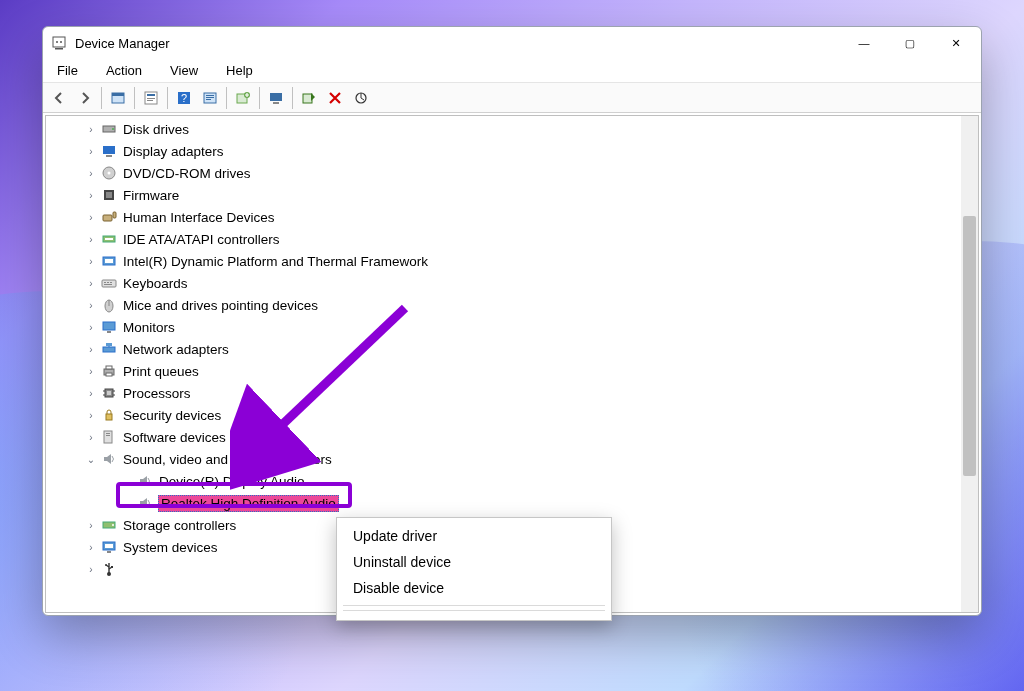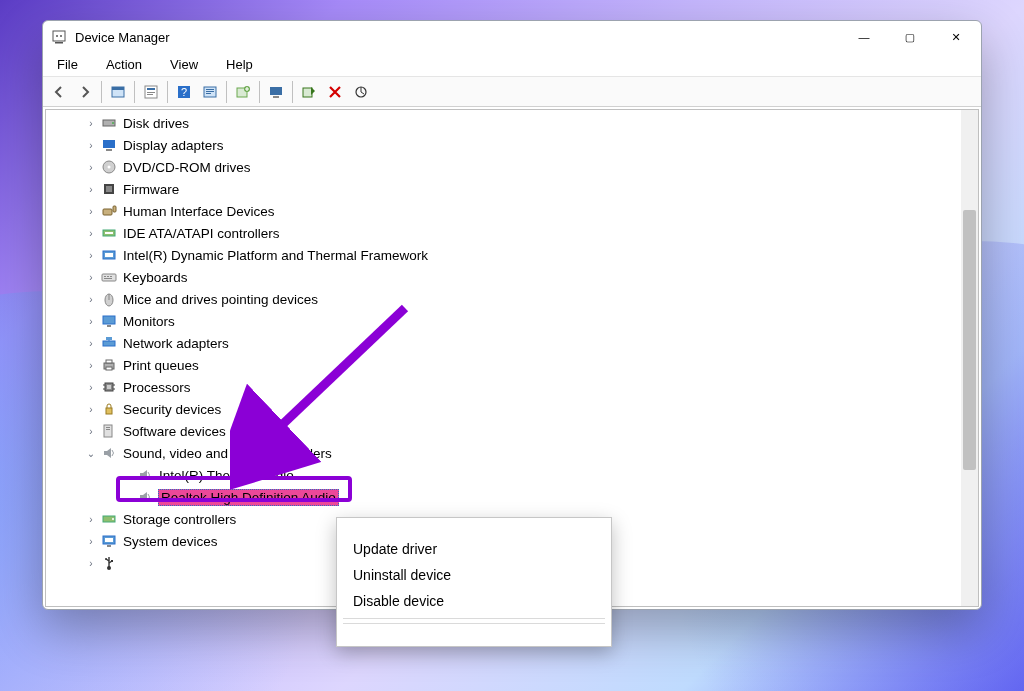--- a/index.html
+++ b/index.html
@@ -9,21 +9,21 @@
     position: relative; overflow: hidden;
   }
   
   body::before, body::after {
     content:""; position:absolute; border-radius:50%;
   }
   body::before { width:700px; height:700px; background:radial-gradient(circle at 30% 30%, rgba(96,165,250,.6), transparent 60%); left:-300px; bottom:-300px; }
   body::after  { width:800px; height:800px; background:radial-gradient(circle at 70% 30%, rgba(99,102,241,.5), transparent 60%); right:-350px; bottom:-350px; }
 
   .window {
-    position: absolute; left: 42px; top: 20px; width: 940px; height: 590px;
+    position: absolute; left: 42px; top: 26px; width: 940px; height: 590px;
     background: #fff; border: 1px solid #9ca3af; border-radius: 6px;
     box-shadow: 0 20px 50px rgba(0,0,0,.3);
     display: flex; flex-direction: column; z-index: 5;
   }
   .titlebar {
     height: 32px; display:flex; align-items:center; padding: 0 2px 0 8px;
     border-top-left-radius:6px; border-top-right-radius:6px;
     font-size: 13px; color:#000;
   }
   .titlebar .app-icon { width:16px; height:16px; margin-right:8px; display:inline-flex; align-items:center; justify-content:center; }
@@ -61,21 +61,21 @@
   }
   .label { padding:0 1px; }
 
   .highlight-box {
     position:absolute; border:4px solid #8b00d6; border-radius:4px; pointer-events:none; z-index:20;
   }
 
   .ctxmenu {
     position:absolute; left:336px; top:517px; width:276px;
     background:#fff; border:1px solid #c6c6c6; box-shadow:0 6px 18px rgba(0,0,0,.25);
-    z-index:30; font-size:14px; padding:18px 0;
+    z-index:30; font-size:14px; padding:5px 0;
   }
   .ctxmenu .mi { padding: 5px 16px; display:flex; align-items:center; height:26px; }
   .ctxmenu .msep { height:1px; background:#dadada; margin:4px 6px; }
   .ctxmenu .mi.bold { font-weight:600; }
 
   
   .arrow-anno {
     position:absolute; left:230px; top:300px; z-index:25; pointer-events:none;
   }
 
@@ -368,21 +368,21 @@
           <span class="label">Sound, video and game controllers</span>
         </div>
         <div class="node lvl2">
           <span class="chev"></span>
           <span class="nicon speaker">
             <svg class="ico" viewBox="0 0 16 16">
               <path d="M3 6 H6 L10 3 V13 L6 10 H3 Z" fill="#9aa0a6"></path>
               <path d="M11 5 Q14 8 11 11" fill="none" stroke="#9aa0a6"></path>
             </svg>
           </span>
-          <span class="label">Intel(R) Thermal Audio</span>
+          <span class="label">Device(R) Display Audio</span>
         </div>
         <div class="node lvl2 selected">
           <span class="chev"></span>
           <span class="nicon speaker">
             <svg class="ico" viewBox="0 0 16 16">
               <path d="M3 6 H6 L10 3 V13 L6 10 H3 Z" fill="#9aa0a6"></path>
               <path d="M11 5 Q14 8 11 11" fill="none" stroke="#9aa0a6"></path>
             </svg>
           </span>
           <span class="label">Realtek High Definition Audio</span>

